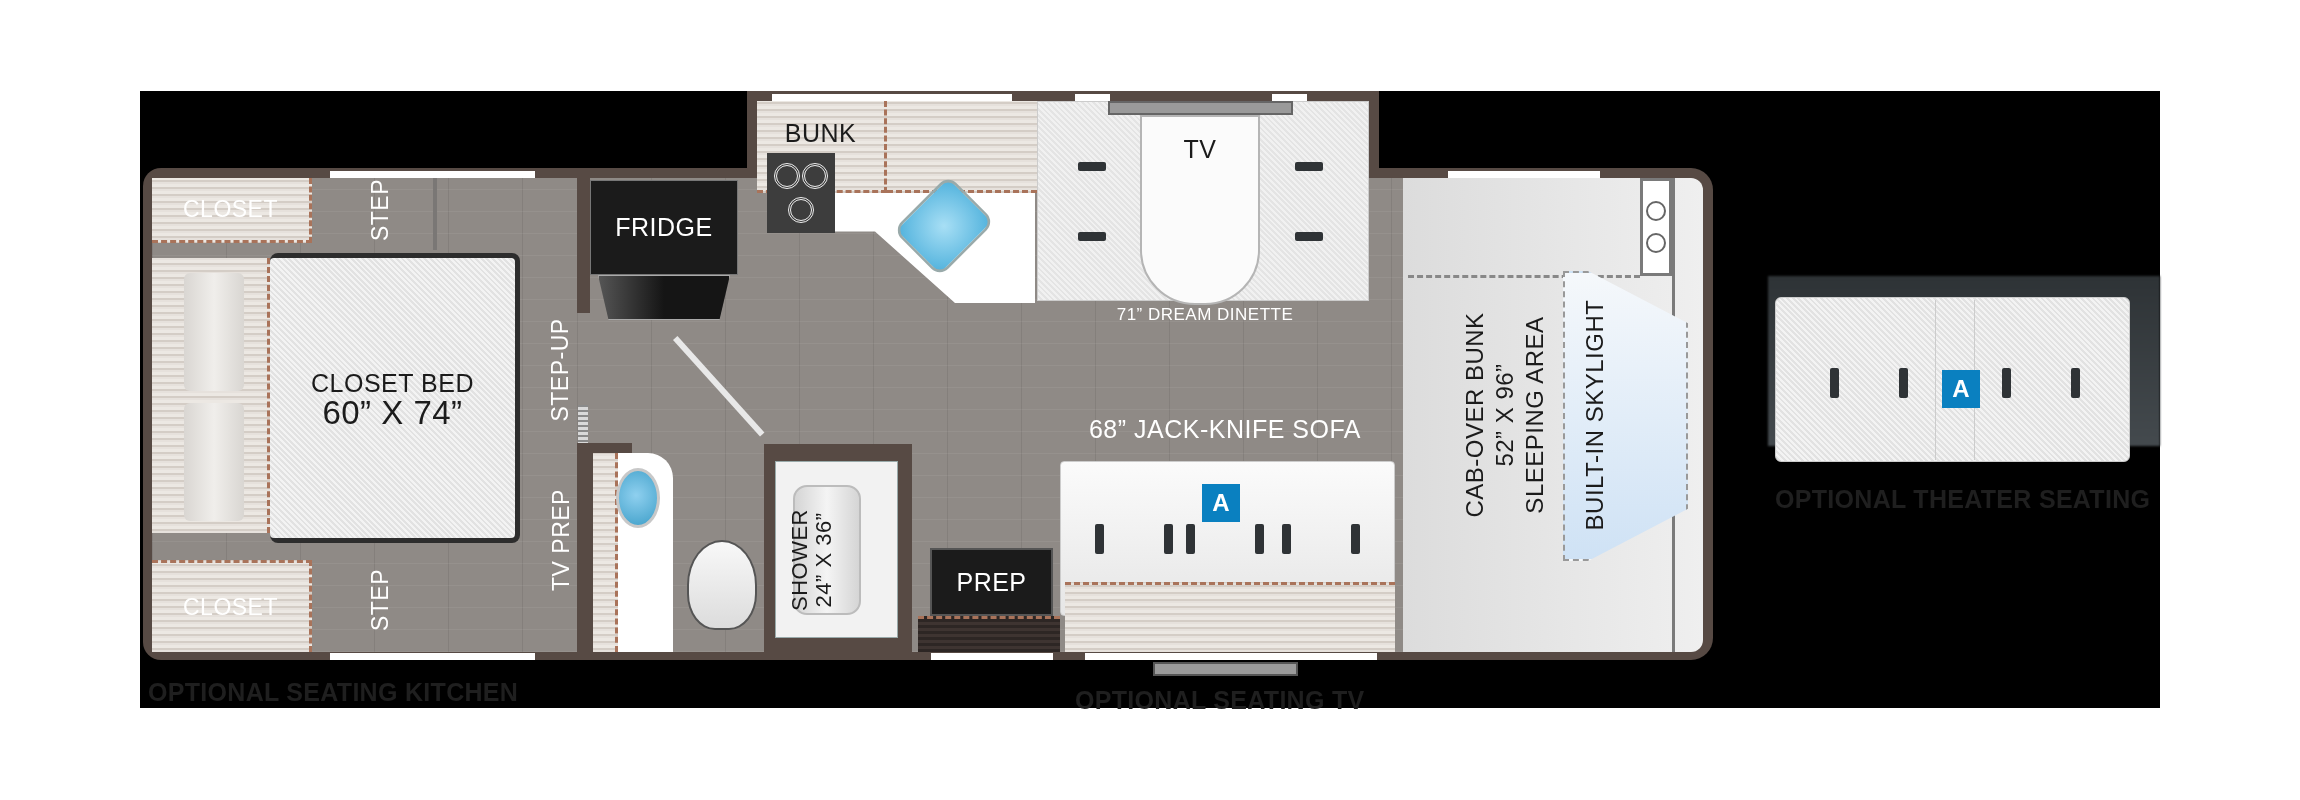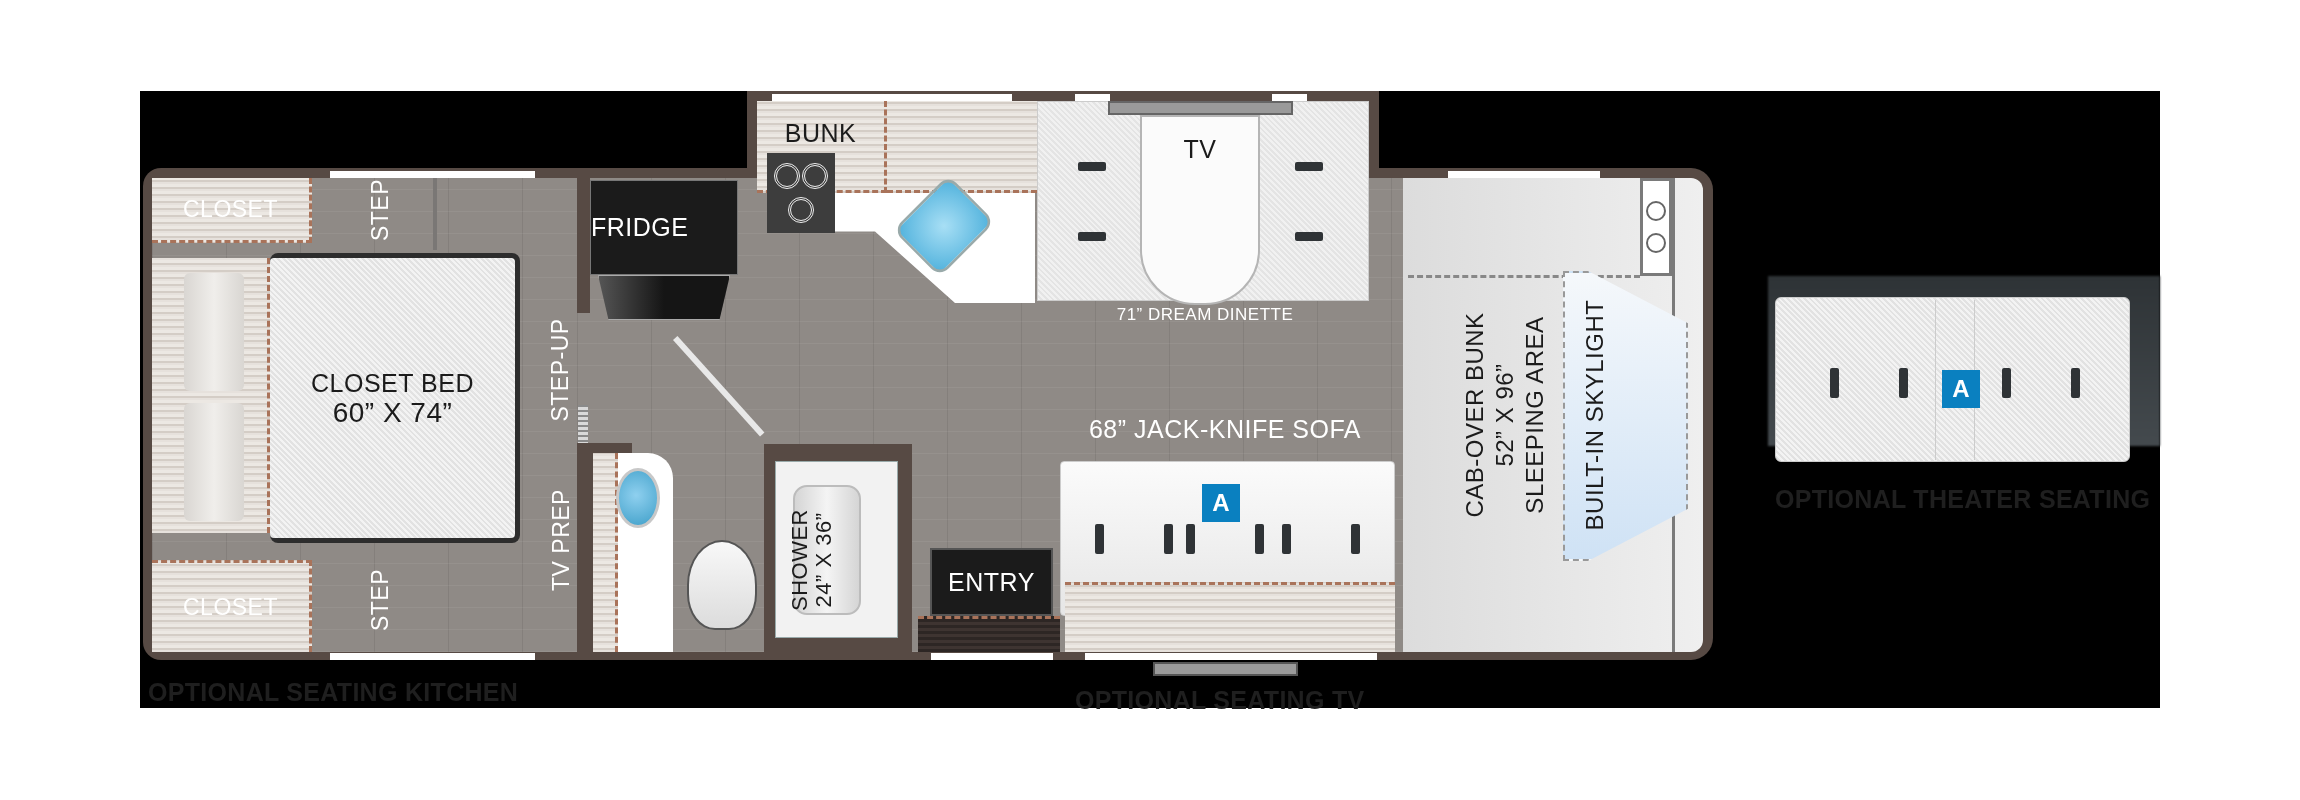--- a/index.html
+++ b/index.html
@@ -63,21 +63,21 @@
   <span class="label" style="font-size:23px;">STEP</span>
 </div>
 
 <div class="abs wood" style="left:152px;top:258px;width:118px;height:275px;border-right:3px dashed #a9735a;"></div>
 <div class="abs" style="left:184px;top:273px;width:60px;height:118px;background:linear-gradient(90deg,#d9d6d2,#f0eeeb,#d9d6d2);border-radius:6px;"></div>
 <div class="abs" style="left:184px;top:403px;width:60px;height:118px;background:linear-gradient(90deg,#d9d6d2,#f0eeeb,#d9d6d2);border-radius:6px;"></div>
 
 <div class="abs" style="left:270px;top:253px;width:250px;height:290px;background:#2d2d2d;border-radius:8px;"></div>
 <div class="abs" style="left:270px;top:258px;width:245px;height:280px;background:repeating-linear-gradient(45deg,#f3f3f3 0 2px,#e2e2e2 2px 4px);border-radius:4px;display:flex;flex-direction:column;align-items:center;justify-content:center;">
   <span class="label-dark" style="font-size:25px;line-height:30px;">CLOSET BED</span>
-  <span class="label-dark" style="font-size:28px;line-height:30px;">60” X 74”</span>
+  <span class="label-dark" style="font-size:33px;line-height:30px;">60” X 74”</span>
 </div>
 
 <div class="abs vtext" style="left:500px;top:350px;width:120px;height:40px;">
   <span class="label" style="font-size:23px;">STEP-UP</span>
 </div>
 <div class="abs vtext" style="left:496px;top:520px;width:130px;height:40px;">
   <span class="label" style="font-size:23px;">TV PREP</span>
 </div>
 
 <div class="abs wall" style="left:577px;top:178px;width:13px;height:135px;"></div>
@@ -94,24 +94,24 @@
 <div class="abs wall" style="left:764px;top:444px;width:148px;height:208px;"></div>
 <div class="abs" style="left:775px;top:461px;width:123px;height:177px;background:#f2f2f2;border:1px solid #9aa;"></div>
 <div class="abs" style="left:793px;top:485px;width:68px;height:130px;background:linear-gradient(90deg,#d5d5d5,#f4f4f4,#d5d5d5);border:2px solid #bcbcbc;border-radius:14px;"></div>
 <div class="abs vtext" style="left:747px;top:530px;width:130px;height:60px;flex-direction:column;">
   <span class="label-dark" style="font-size:22px;line-height:24px;">SHOWER</span>
   <span class="label-dark" style="font-size:22px;line-height:24px;">24” X 36”</span>
 </div>
 
 <div class="abs" style="left:918px;top:616px;width:142px;height:36px;background:repeating-linear-gradient(0deg,#2d2624 0 3px,#3e3431 3px 6px);border-top:3px dashed #a9735a;"></div>
 <div class="abs" style="left:930px;top:548px;width:123px;height:68px;background:#1b1b1b;border:2px solid #555;display:flex;align-items:center;justify-content:center;">
-  <span class="label" style="font-size:25px;">ENTRY</span>
+  <span class="label" style="font-size:25px;">PREP</span>
 </div>
 
-<div class="abs" style="left:590px;top:180px;width:148px;height:95px;background:#1b1b1b;border:1px solid #777;display:flex;align-items:center;justify-content:flex-start;">
+<div class="abs" style="left:590px;top:180px;width:148px;height:95px;background:#1b1b1b;border:1px solid #777;display:flex;align-items:center;justify-content:center;">
   <span class="label" style="font-size:25px;">FRIDGE</span>
 </div>
 <div class="abs" style="left:598px;top:275px;width:132px;height:45px;background:linear-gradient(90deg,#555,#151515 50%,#151515);border:1px solid #aaa;clip-path:polygon(0 0,100% 0,92% 100%,8% 100%);"></div>
 
 <div class="abs wood dash-r dash-b" style="left:757px;top:101px;width:130px;height:92px;display:flex;align-items:flex-start;justify-content:center;padding-top:18px;">
   <span class="label-dark" style="font-size:25px;">BUNK</span>
 </div>
 <div class="abs wood dash-b" style="left:887px;top:101px;width:150px;height:92px;"></div>
 <div class="abs" style="left:767px;top:153px;width:68px;height:80px;background:#3d3d3d;display:flex;flex-wrap:wrap;align-items:center;justify-content:space-around;padding:6px;">
   <span style="width:20px;height:20px;border-radius:50%;border:3px double #eee;"></span>

